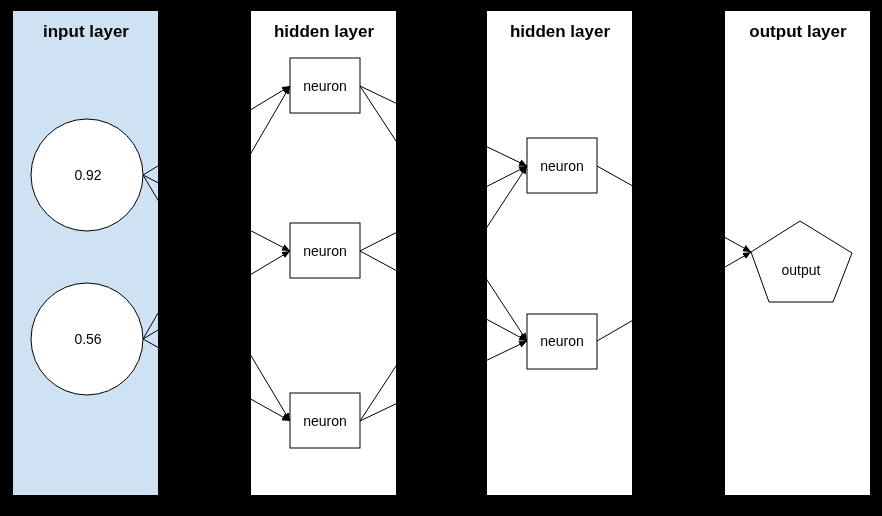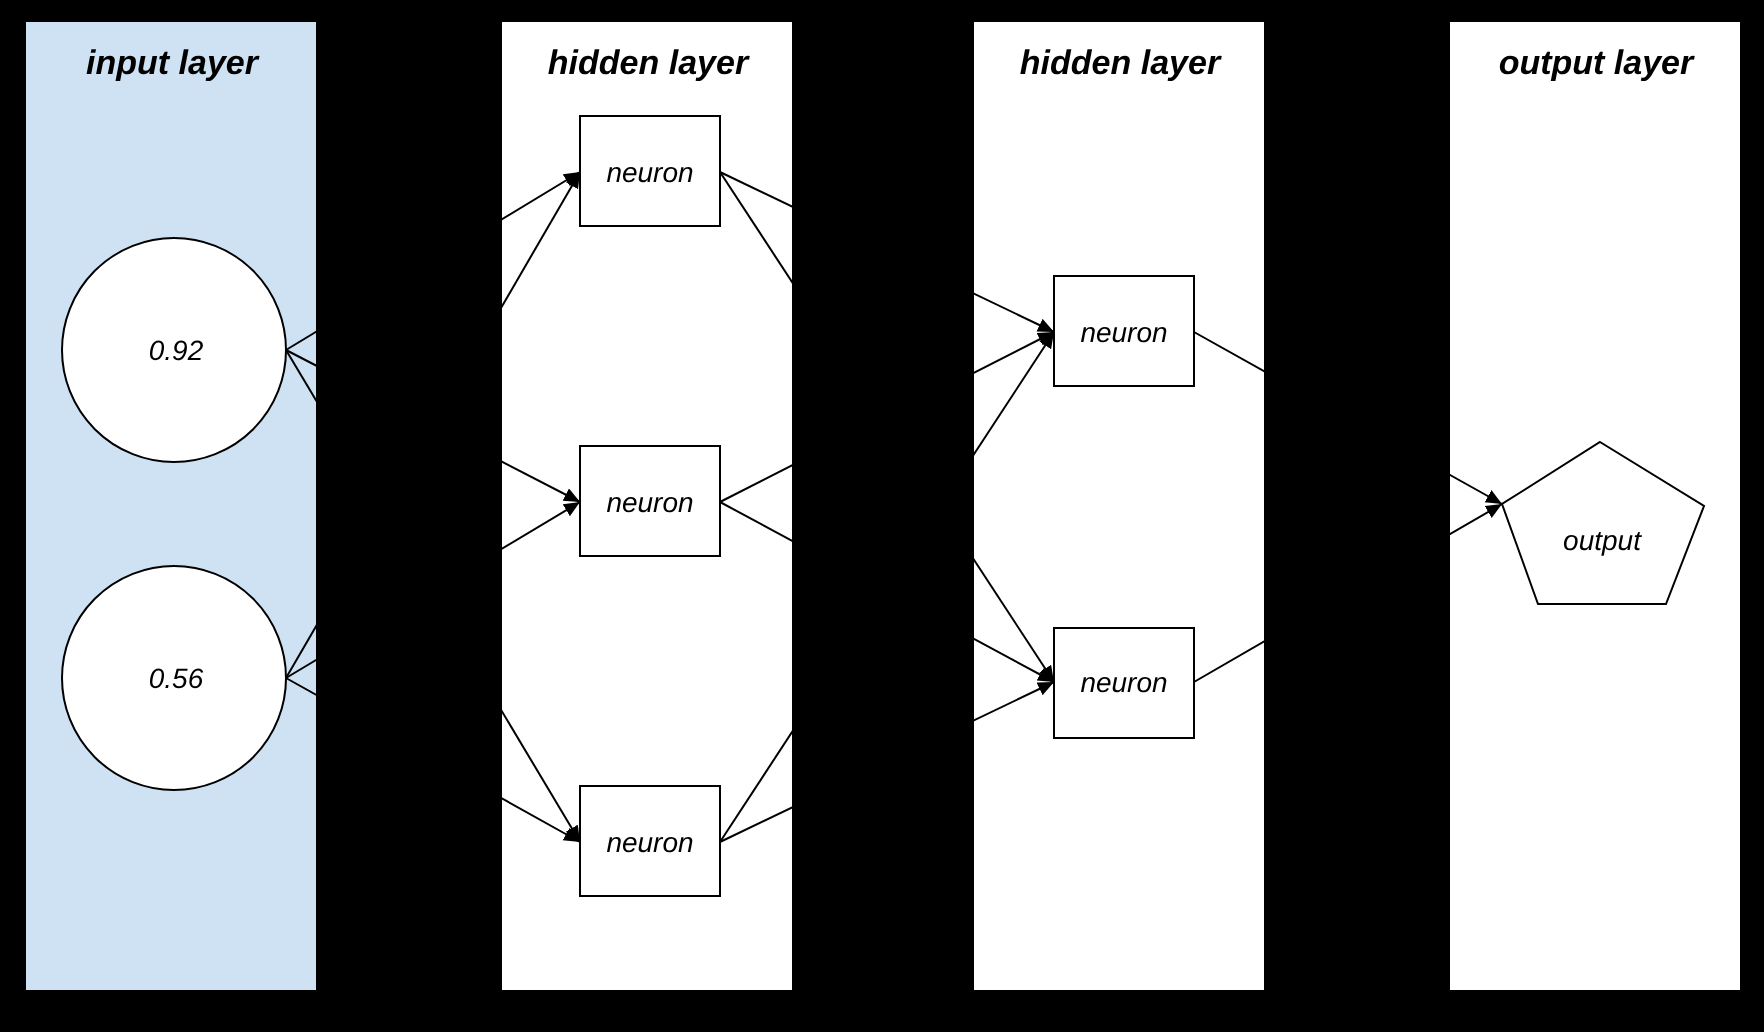--- a/index.html
+++ b/index.html
@@ -7,21 +7,20 @@
     padding: 0;
     background: #000000;
   }
   .canvas {
     position: relative;
     width: 882px;
     height: 516px;
     background: #000000;
     font-family: "Liberation Sans", sans-serif;
     overflow: hidden;
-    font-style: italic;
   }
   svg { display: block; }
   .layer-title {
     font-family: "Liberation Sans", sans-serif;
     font-size: 17px;
     font-weight: bold;
     fill: #000000;
   }
   .node-label {
     font-family: "Liberation Sans", sans-serif;

